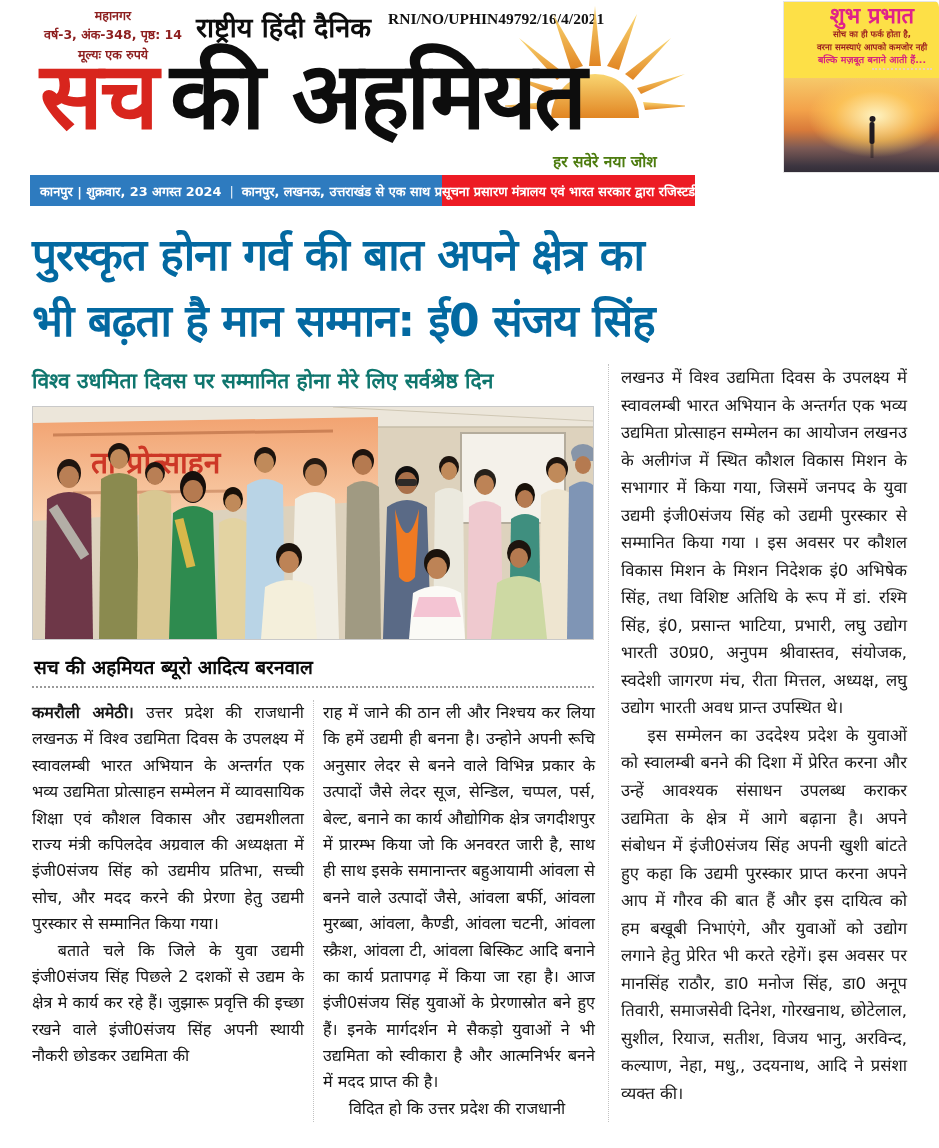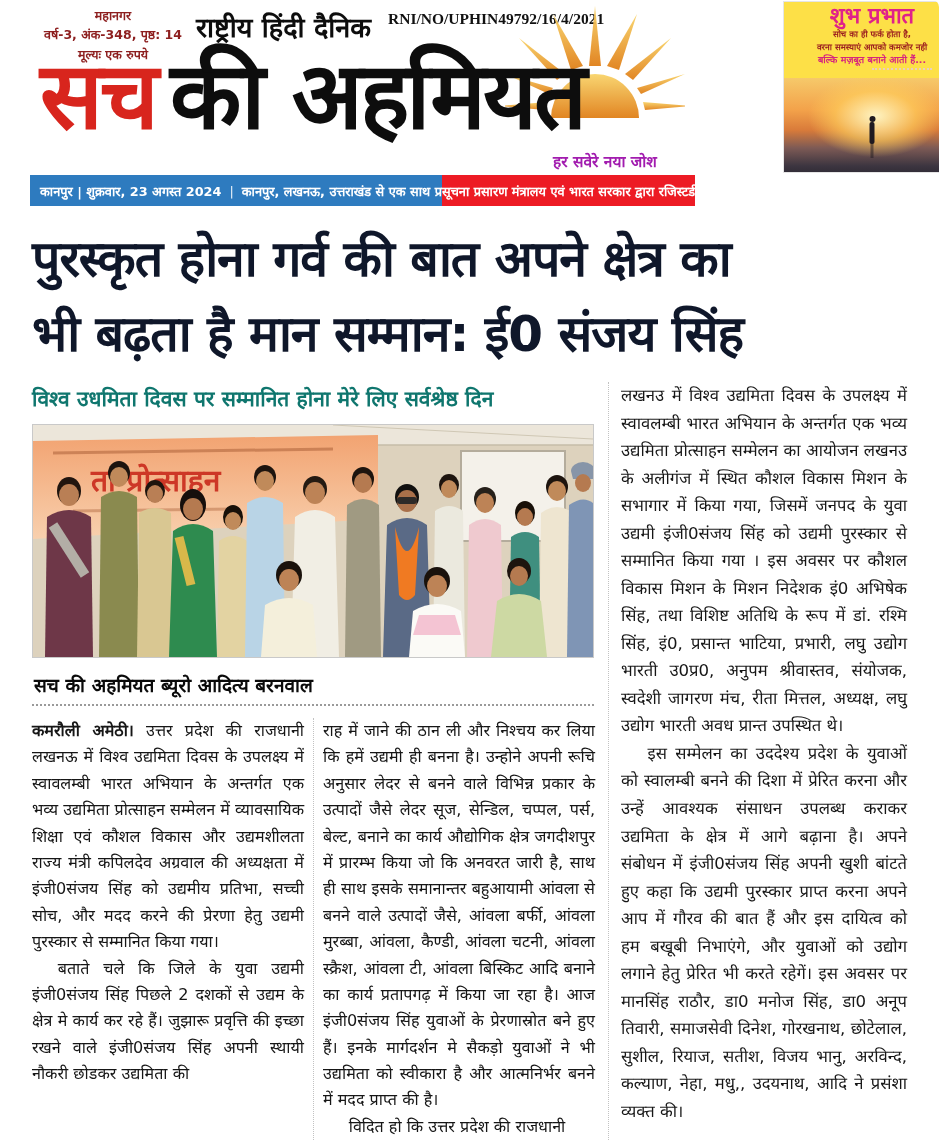--- a/index.html
+++ b/index.html
@@ -11,21 +11,21 @@
   .edition-box{position:absolute;left:28px;top:6px;width:170px;text-align:center;
     color:#8d1f1f;font-weight:bold;font-size:12.5px;line-height:1.55;}
   .daily-label{position:absolute;left:196px;top:8px;font-size:27px;font-weight:bold;color:#0d0d0d;}
   .rni{position:absolute;left:388px;top:10px;font-family:"Liberation Serif","DejaVu Serif",serif;
     font-weight:bold;font-size:15.5px;color:#111;}
   .sun-logo{position:absolute;left:505px;top:6px;z-index:1;}
   .logo-line{position:absolute;left:40px;top:38px;z-index:2;font-size:93px;font-weight:bold;
     letter-spacing:-3px;line-height:1.25;white-space:nowrap;}
   .logo-red{color:#d8251d;}
   .logo-black{color:#0d0d0d;margin-left:14px;}
-  .tagline{position:absolute;left:553px;top:150px;z-index:3;font-size:15.5px;font-weight:bold;color:#a21caf;}
+  .tagline{position:absolute;left:553px;top:150px;z-index:3;font-size:15.5px;font-weight:bold;color:#4d7c0f;}
 
   
   .gm-card{position:absolute;left:784px;top:2px;width:176px;height:170px;background:#fde047;
     box-shadow:0 0 0 1px #e5e5e5;overflow:hidden;z-index:4;}
   .gm-top{text-align:center;padding-top:2px;}
   .gm-title{color:#e0218a;font-size:22px;font-weight:bold;line-height:1.1;}
   .gm-l1,.gm-l2{color:#9c1f1f;font-size:8.5px;font-weight:bold;line-height:1.45;}
   .gm-l3{color:#d6267d;font-size:9.5px;font-weight:bold;line-height:1.5;}
   .gm-wm{height:6px;margin:1px 28px 2px auto;width:60px;border-top:2px dotted #e9cfc0;}
   .gm-photo{position:relative;height:100px;
@@ -39,21 +39,21 @@
 
   
   .date-bar{position:absolute;left:30px;top:175px;width:652px;height:31px;display:flex;z-index:5;text-align:center;}
   .date-bar .seg{display:flex;align-items:center;color:#fff;font-weight:bold;font-size:12.8px;white-space:nowrap;}
   .seg-blue{background:#2e7bbf;width:402px;padding-left:10px;gap:8px;}
   .seg-red{background:#ed1b24;width:314px;}
   .seg-sep{opacity:.9;font-weight:normal;}
 
   
   .article{position:absolute;left:32px;top:222px;width:875px;}
-  .headline{font-size:50px;font-weight:bold;line-height:1.5;letter-spacing:-1px;color:#0f172a;white-space:nowrap;}
+  .headline{font-size:44px;font-weight:bold;line-height:1.5;letter-spacing:-1px;color:#0369a1;white-space:nowrap;}
   .main-flex{display:flex;margin-top:10px;}
   .left-zone{width:562px;flex:0 0 562px;}
   .right-zone{flex:1;margin-left:14px;padding-left:12px;border-left:1px dotted #c2c2c2;}
 
   .subhead{font-size:21px;font-weight:bold;color:#0f766e;margin:2px 0 12px 0;white-space:nowrap;}
   .photo-frame{width:560px;height:232px;border:1px solid #c9c9c9;background:#ddd3c0;}
   .byline{font-size:19px;font-weight:bold;margin:10px 0 6px 2px;color:#0a0a0a;}
   .dotted-rule{border-top:2px dotted #9a9a9a;margin:0 0 12px 0;}
 
   .cols{display:flex;}

